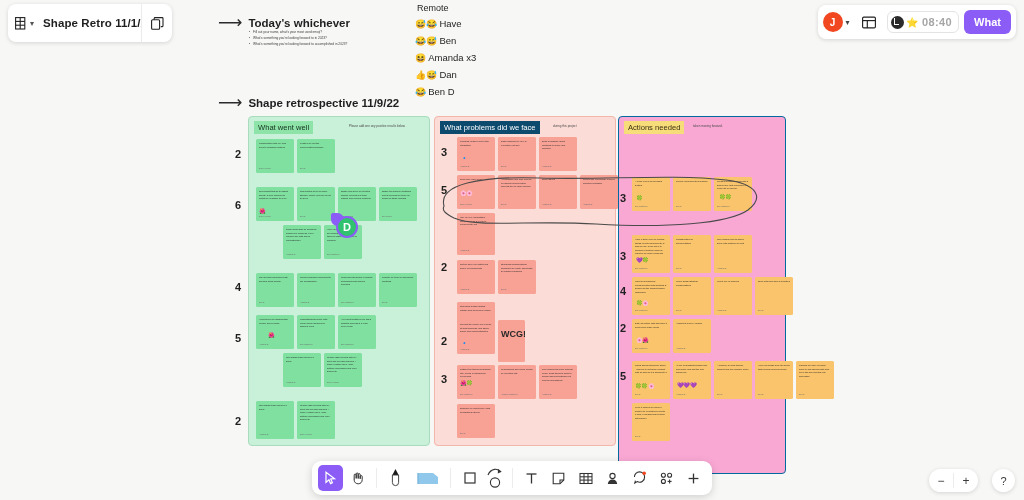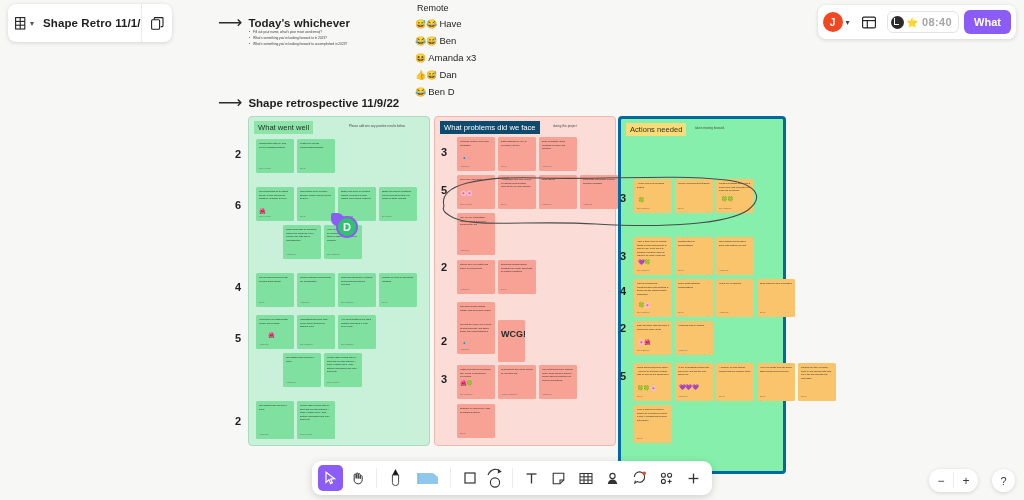--- a/index.html
+++ b/index.html
@@ -85,21 +85,21 @@
   #names-title { font-size: 9px; color:#1f1f1f; margin-left: 2px; margin-bottom: 5px; }
   .name-row { display:flex; align-items:center; gap:2px; font-size: 9.5px; margin-bottom: 6px; }
   .name-row .emo { font-size: 9px; }
 
   #retro-heading { position: absolute; left: 218px; top: 92px; }
 
   
   .board { position: absolute; border-radius: 4px; }
   #board-green  { left: 248px; top: 116px; width: 182px; height: 330px; background: #c9f0d8; border: 1px solid #a8dcbd; }
   #board-red    { left: 434px; top: 116px; width: 182px; height: 330px; background: #fbdcd6; border: 1px solid #f2b6aa; }
-  #board-yellow { left: 618px; top: 116px; width: 168px; height: 358px; background: #86efac; border: 3px solid #0369a1; }
+  #board-yellow { left: 618px; top: 116px; width: 168px; height: 358px; background: #f9a8d4; border: 1px solid #0369a1; }
 
   .board-title {
     position:absolute; top:4px; left:5px; font-size: 7.6px; font-weight: 400;
     padding: 2px 4px; border-radius: 0; white-space: nowrap;
   }
   #title-green  { background:#8ee4a8; color:#14321f; }
   #title-red    { background:#0c4a6e; color:#fff; }
   #title-yellow { background:#f7dd7a; color:#3a3214; }
   .board-sub {
     position:absolute; top:7px; font-size: 3px; color:#4a4a4a; white-space: nowrap;

